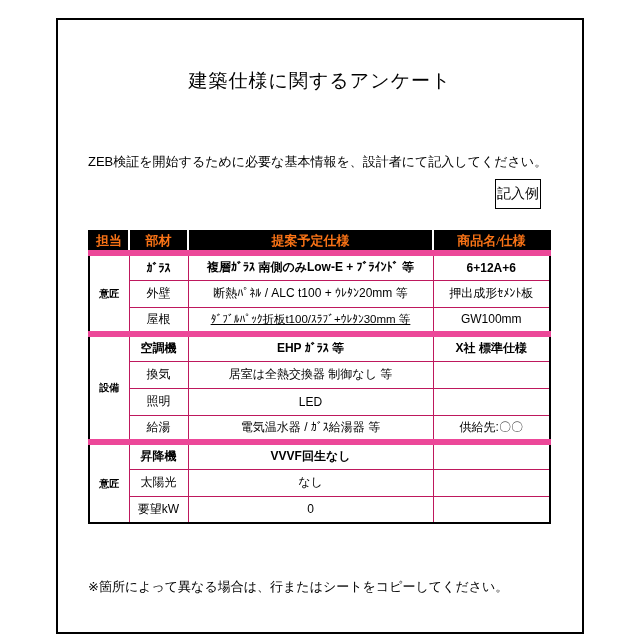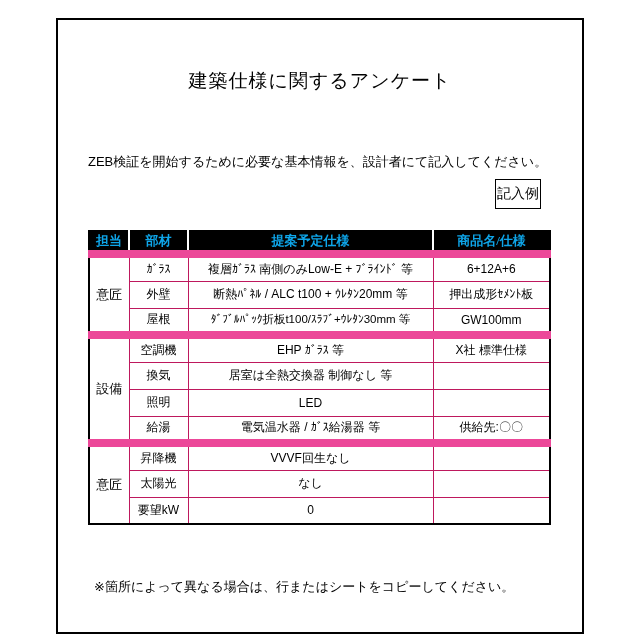--- a/index.html
+++ b/index.html
@@ -58,48 +58,47 @@
     width: 461px;
     border: 2px solid #000000;
     font-size: 12px;
   }
   col.c-tantou  { width: 40px; }
   col.c-part    { width: 59px; }
   col.c-spec    { width: 245px; }
   col.c-product { width: 117px; }
   table.spec-table th {
     background: #000000;
-    color: #0ea5e9;
+    color: #f97316;
     font-size: 13px;
     font-weight: bold;
     height: 16px;
     border-left: 2px solid #ffffff;
     text-align: center;
     vertical-align: middle;
     font-family: Liberation Serif, serif;
   }
   table.spec-table th:first-child { border-left: none; }
   table.spec-table td {
     border: 1px solid #be185d;
     height: 27px;
     text-align: center;
     vertical-align: middle;
     white-space: nowrap;
     overflow: hidden;
   }
   td.part, td.spec, td.product { border-left: 2px solid #000000; }
-  tr.group-start td { border-top: 8px solid #ec4899; }
-  td.group-label { font-size: 13px; }
-  td.spec.small { font-size: 11.5px; }
+  tr.group-start td { border-top: 6px solid #ec4899; font-weight: bold; }
+  td.group-label { font-size: 10px; }
+  td.spec.small { font-size: 11.5px; text-decoration: underline; }
   .footnote {
     position: absolute;
     left: 30px; top: 558px;
     font-size: 13px;
     white-space: nowrap;
-    margin-left: 6px;
   }
 </style>
 </head>
 <body>
 
 <div class="canvas">
   <div class="frame">
 
     <div class="doc-title">建築仕様に関するアンケート</div>
 

